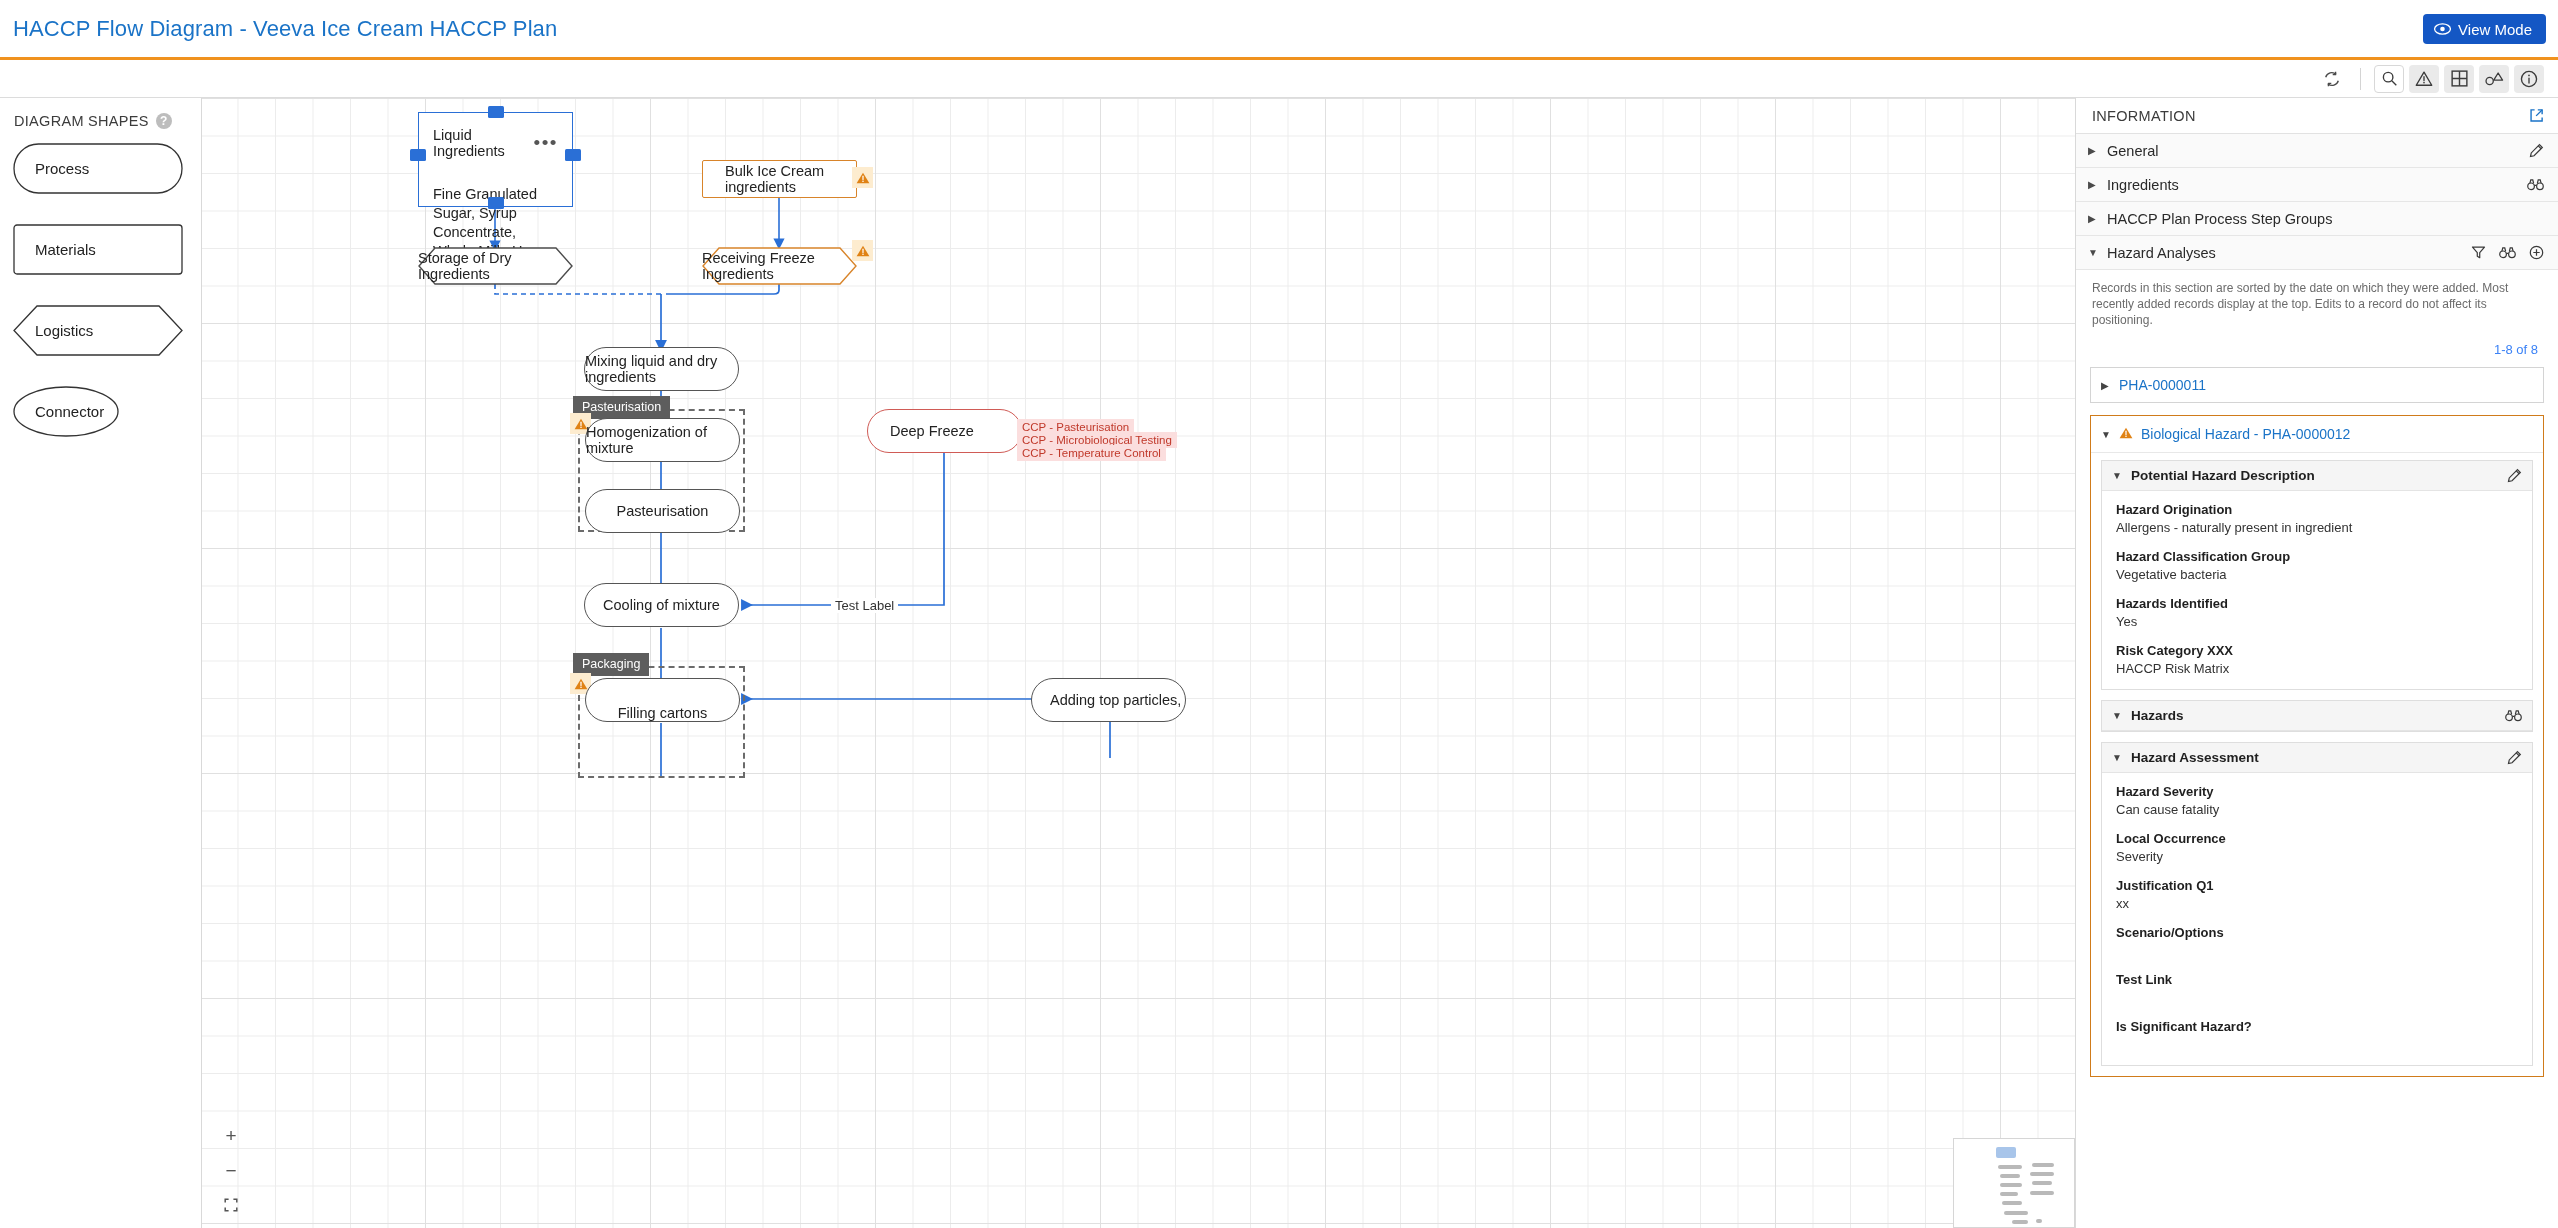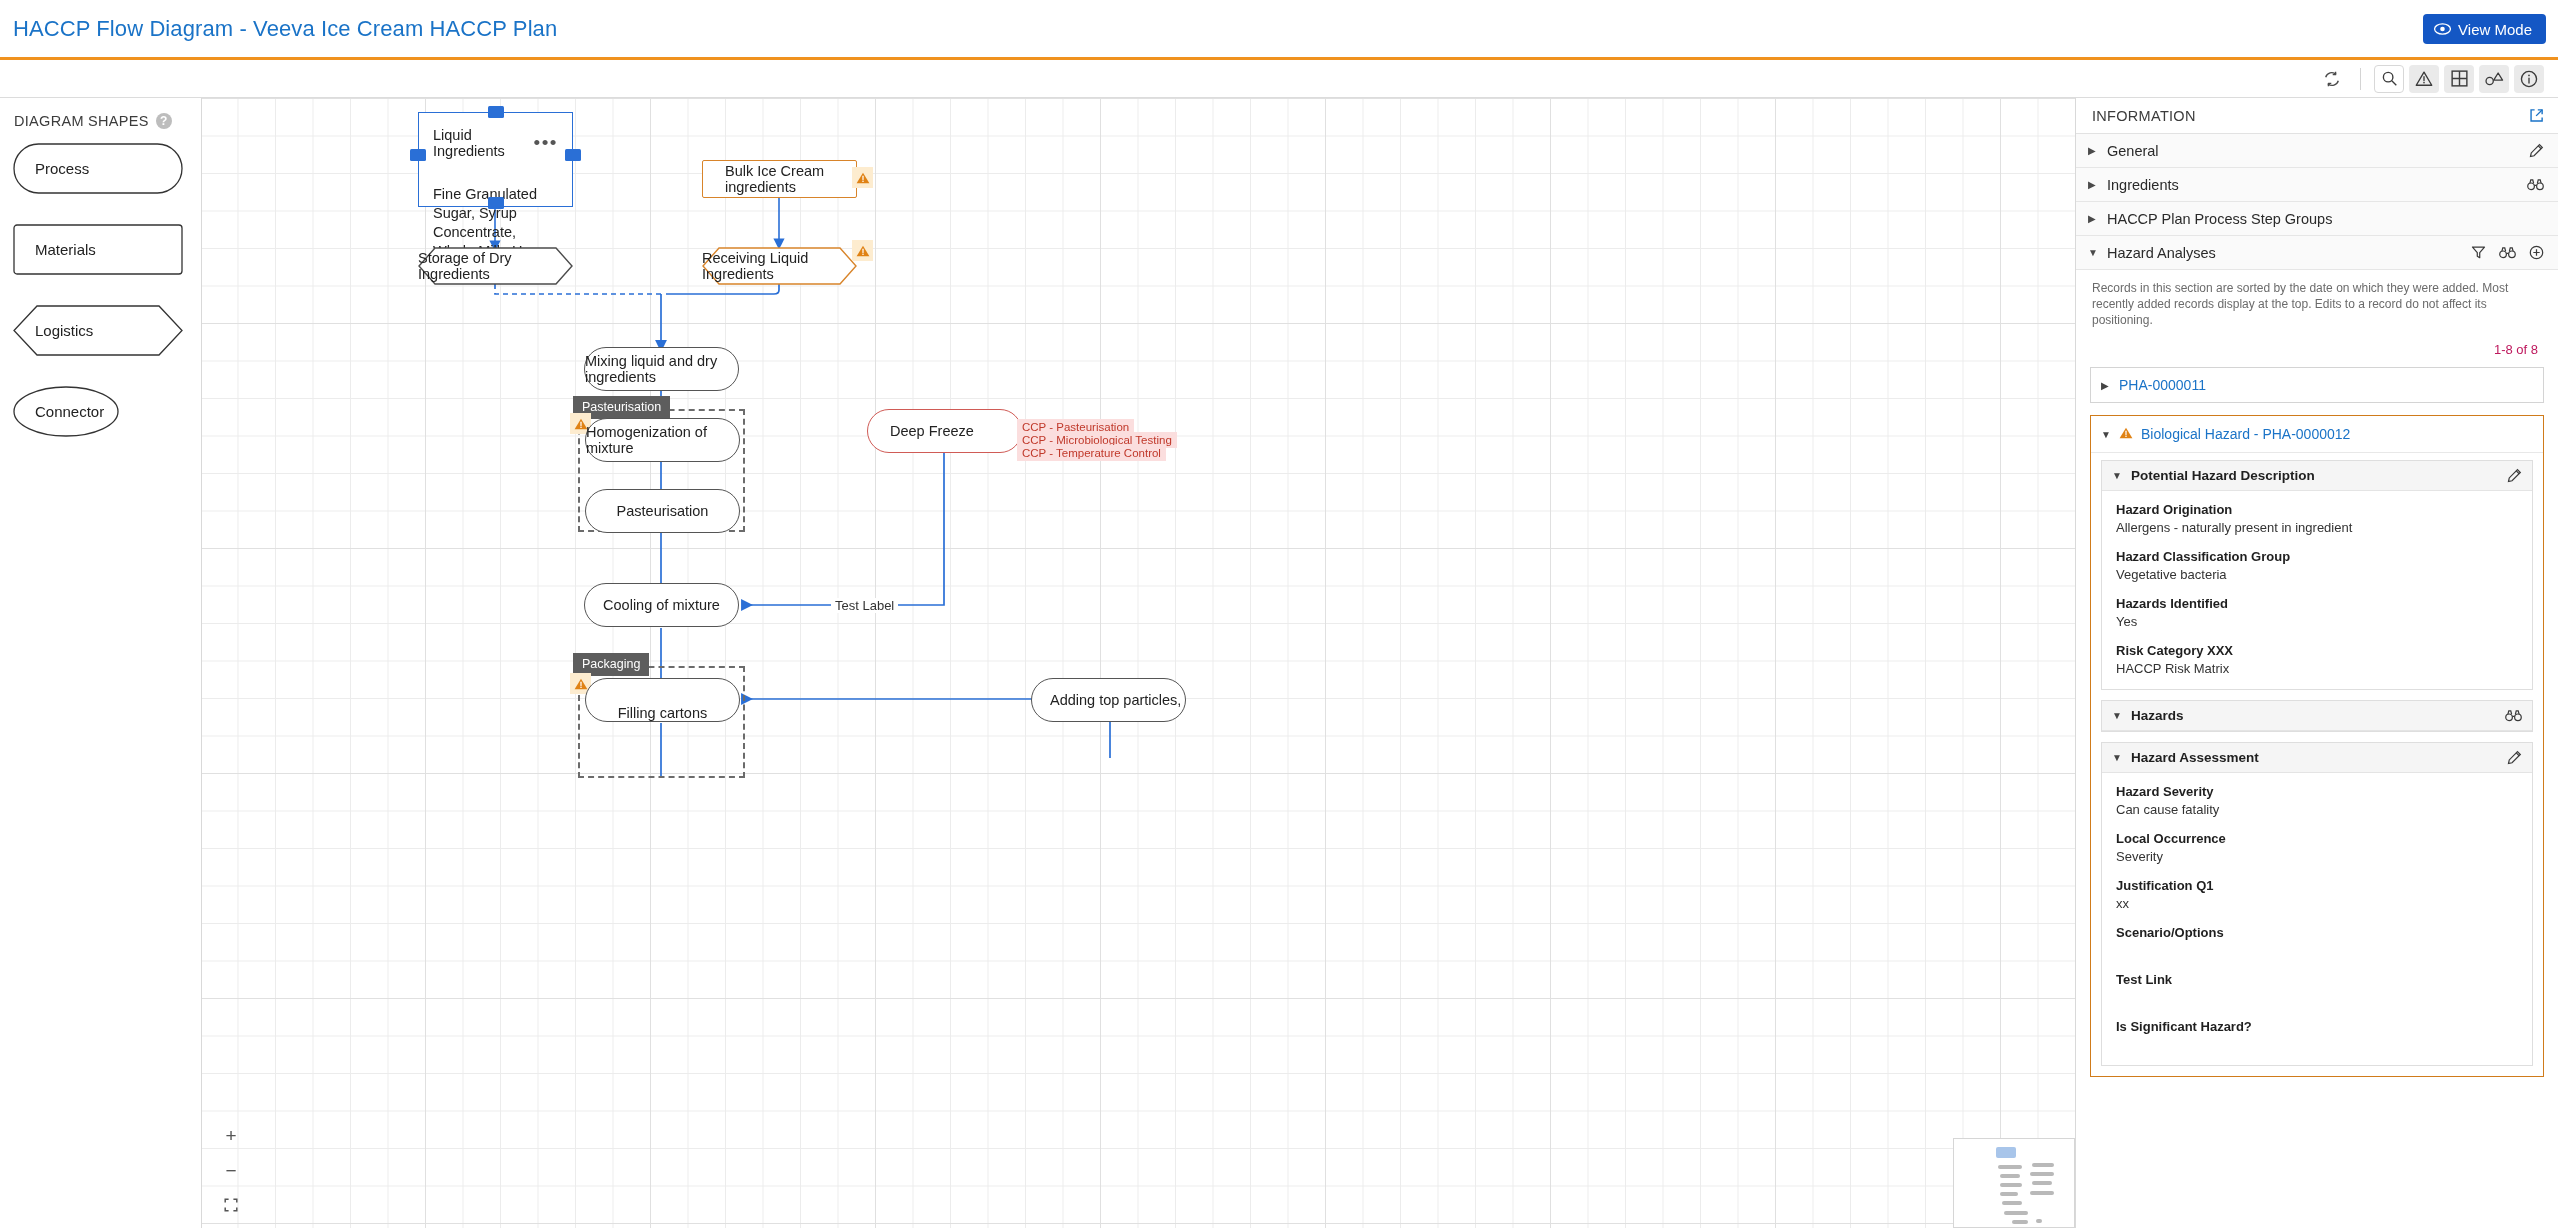--- a/index.html
+++ b/index.html
@@ -191,21 +191,21 @@
     gap: 9px; background: #fafafa; cursor: pointer;
   }
   .sec-row .caret { color: #4a4a4a; font-size: 10px; width: 10px; }
   .sec-row .sec-label { font-size: 14.5px; color: #2a2a2a; flex: 1; }
   .sec-icons { display: flex; align-items: center; gap: 13px; }
   .note-text {
     font-size: 12px; color: #6b6b6b; line-height: 16px;
     padding: 10px 24px 8px 16px;
   }
   .count-row {
-    font-size: 13px; color: #be185d; text-align: right; padding: 6px 20px 10px 0;
+    font-size: 13px; color: #3b82f6; text-align: right; padding: 6px 20px 10px 0;
   }
   .rec-card {
     margin: 0 14px 12px 14px; border: 1px solid #d4d4d4; background: #fff;
   }
   .rec-card.hl { border: 1.6px solid #d07b1a; }
   .rec-head {
     display: flex; align-items: center; gap: 8px; padding: 9px 10px;
     cursor: pointer;
   }
   .rec-head .caret { color: #444; font-size: 10px; width: 10px; }
@@ -401,21 +401,21 @@
       <svg width="155" height="38">
           <polygon points="17,1 138,1 154,19 138,37 17,37 1,19" fill="#fff" stroke="#4b4b4b" stroke-width="1.4"></polygon>
         </svg>
       <span class="hx-label">Storage of Dry Ingredients</span>
     </div>
 
     <div class="node-hex-wrap" style="left:500px; top:149px; width:155px; height:38px;">
       <svg width="155" height="38">
           <polygon points="17,1 138,1 154,19 138,37 17,37 1,19" fill="#fff" stroke="#d8842a" stroke-width="1.4"></polygon>
         </svg>
-      <span class="hx-label">Receiving Liquid Ingredients</span>
+      <span class="hx-label">Receiving Freeze Ingredients</span>
     </div>
     <div class="warn-badge" style="left:650px; top:142px;">
       <svg width="14" height="12" viewBox="0 0 14 12">
           <path d="M7 .8L13.4 11.3H.6z" fill="#e08214"></path>
           <path d="M7 4.2v3.3" stroke="#fff" stroke-width="1.2" stroke-linecap="round"></path>
           <circle cx="7" cy="9.2" r=".8" fill="#fff"></circle>
         </svg>
     </div>
 
     <div class="node node-rounded" style="left:382px; top:249px; width:155px; height:44px; justify-content:center;">

